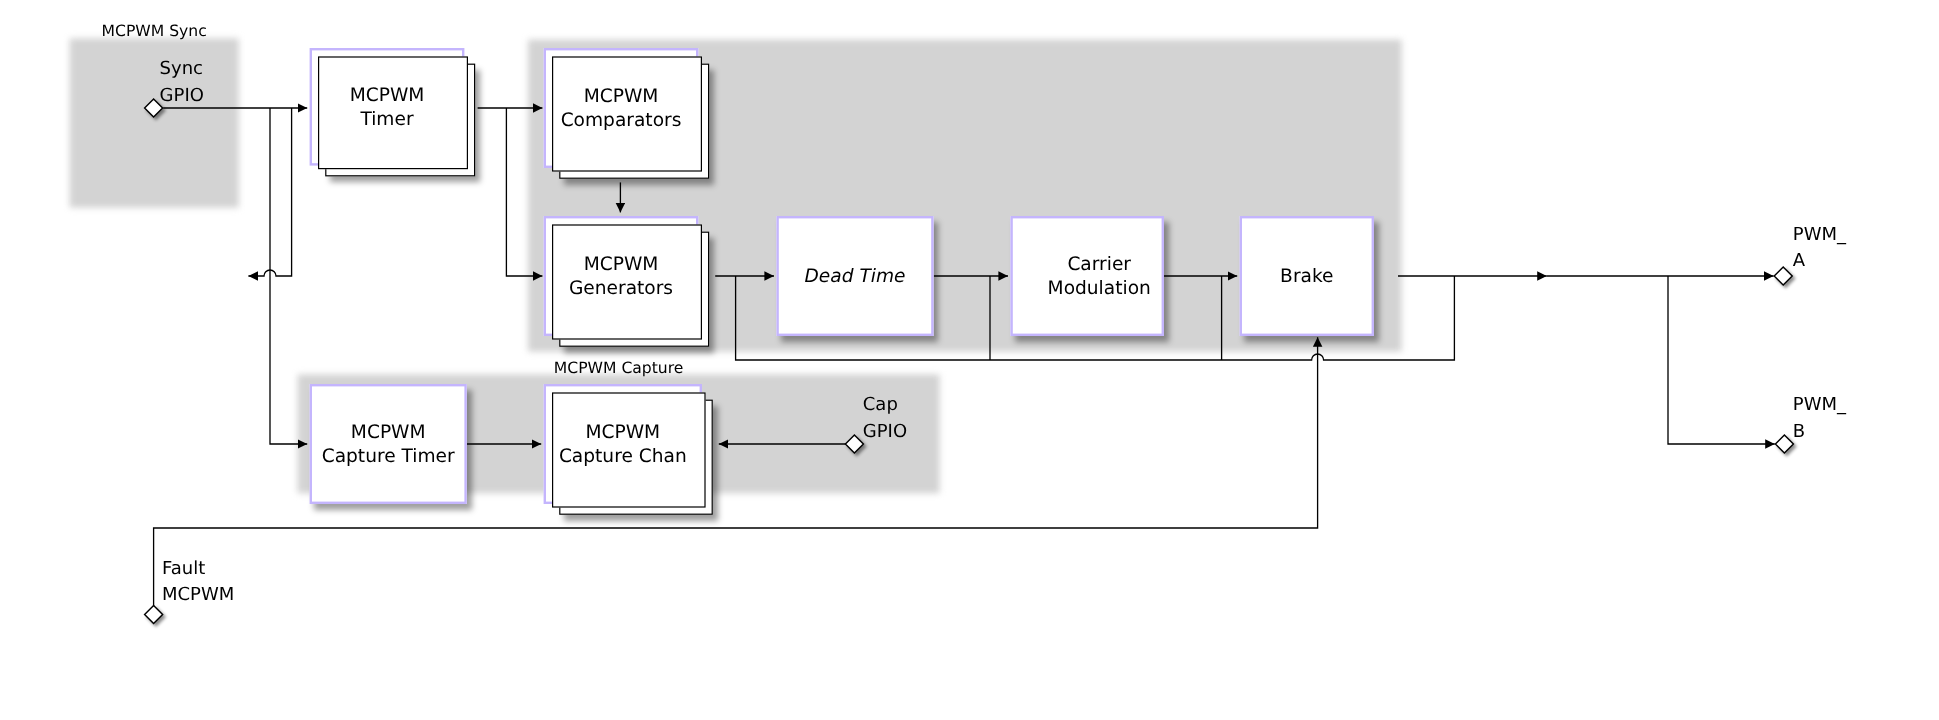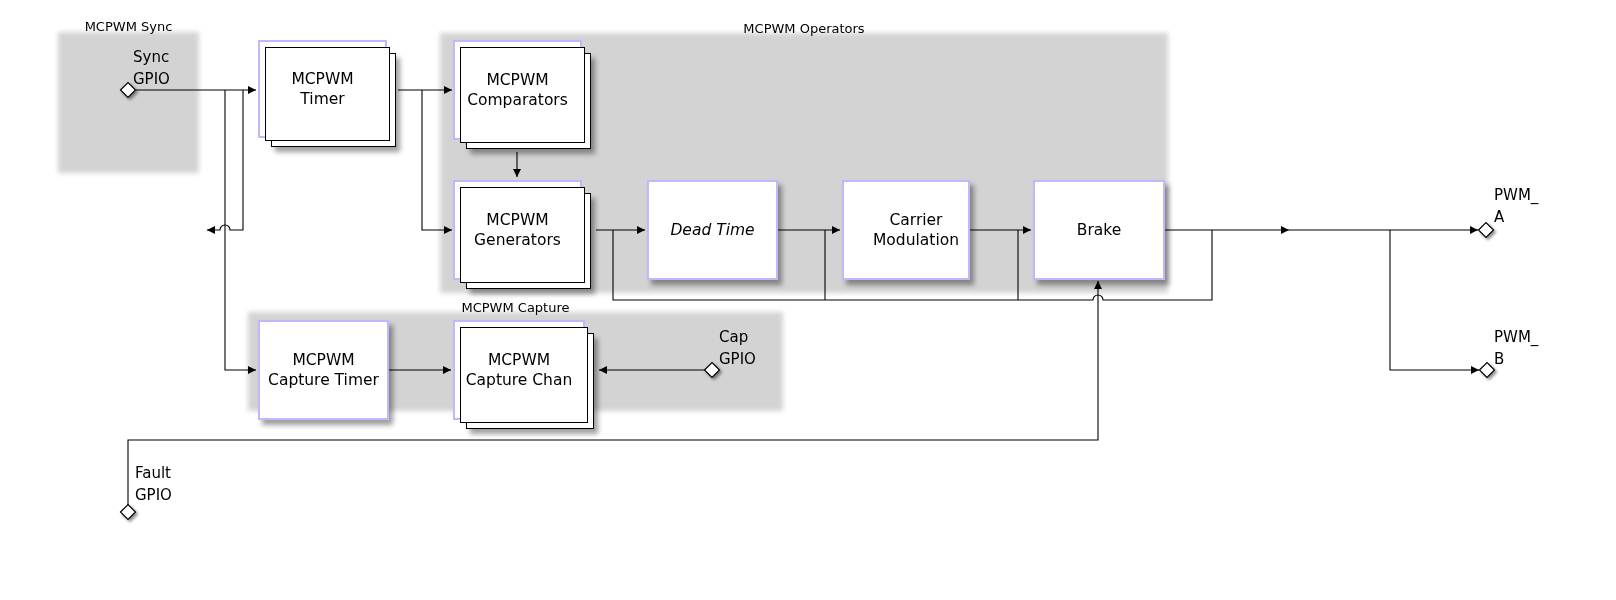--- a/index.html
+++ b/index.html
@@ -37,42 +37,41 @@
     content:"";position:absolute;left:11px;top:11px;width:100%;height:100%;
     background:#fff;border:1px solid #000;box-sizing:border-box;z-index:-2;
     box-shadow:4px 5px 5px rgba(0,0,0,0.38);
   }
   .b-timer-sync{left:65px;top:180px;width:128px;height:100px;}
   .b-mcpwm-timer{left:258px;top:40px;width:129px;height:98px;}
   .b-comparators{left:453px;top:40px;width:129px;height:100px;}
   .b-generators{left:453px;top:180px;width:129px;height:100px;}
   .b-dead-time{left:647px;top:180px;width:131px;height:100px;font-style:italic;}
   .b-carrier{left:842px;top:180px;width:128px;height:100px;padding-left:20px;}
-  .b-brake{left:1033px;top:180px;width:132px;height:100px;}
+  .b-brake{left:1033px;top:180px;width:112px;height:100px;}
   .b-capture-timer{left:258px;top:320px;width:131px;height:100px;}
   .b-capture-chan{left:453px;top:320px;width:132px;height:100px;}
   
   .port-label{position:absolute;font-size:15px;line-height:22px;white-space:pre-line;z-index:4;}
   .p-sync{left:133px;top:46px;}
   .p-cap{left:719px;top:326px;}
   .p-fault{left:135px;top:462px;}
   .p-pwma{left:1494px;top:184px;}
   .p-pwmb{left:1494px;top:326px;}
 </style>
 </head>
 <body>
 
 <div class="canvas">
 
   <div class="region region-sync"></div>
   <div class="region region-operators"></div>
   <div class="region region-capture"></div>
 
   <div class="group-label sync">MCPWM Sync</div>
-  <div class="group-label operators">MCPWM Operators</div>
   <div class="group-label capture">MCPWM Capture</div>
 
   <svg class="wires" width="1616" height="600" viewBox="0 0 1616 600">
     <defs>
       <marker id="arr" markerUnits="userSpaceOnUse" markerWidth="10" markerHeight="10" refX="8" refY="4" orient="auto">
         <path d="M0,0 L8,4 L0,8 Z" fill="#000"></path>
       </marker>
     </defs>
 
     <path class="wire" d="M136,90 H256" marker-end="url(#arr)"></path>
@@ -114,19 +113,19 @@
   <div class="block b-capture-timer">MCPWM
 Capture Timer</div>
   <div class="block stack b-capture-chan">MCPWM
 Capture Chan</div>
 
   <div class="port-label p-sync">Sync
 GPIO</div>
   <div class="port-label p-cap">Cap
 GPIO</div>
   <div class="port-label p-fault">Fault
-GPIO</div>
+MCPWM</div>
   <div class="port-label p-pwma">PWM_
 A</div>
   <div class="port-label p-pwmb">PWM_
 B</div>
 
 </div>
 
 </body></html>

